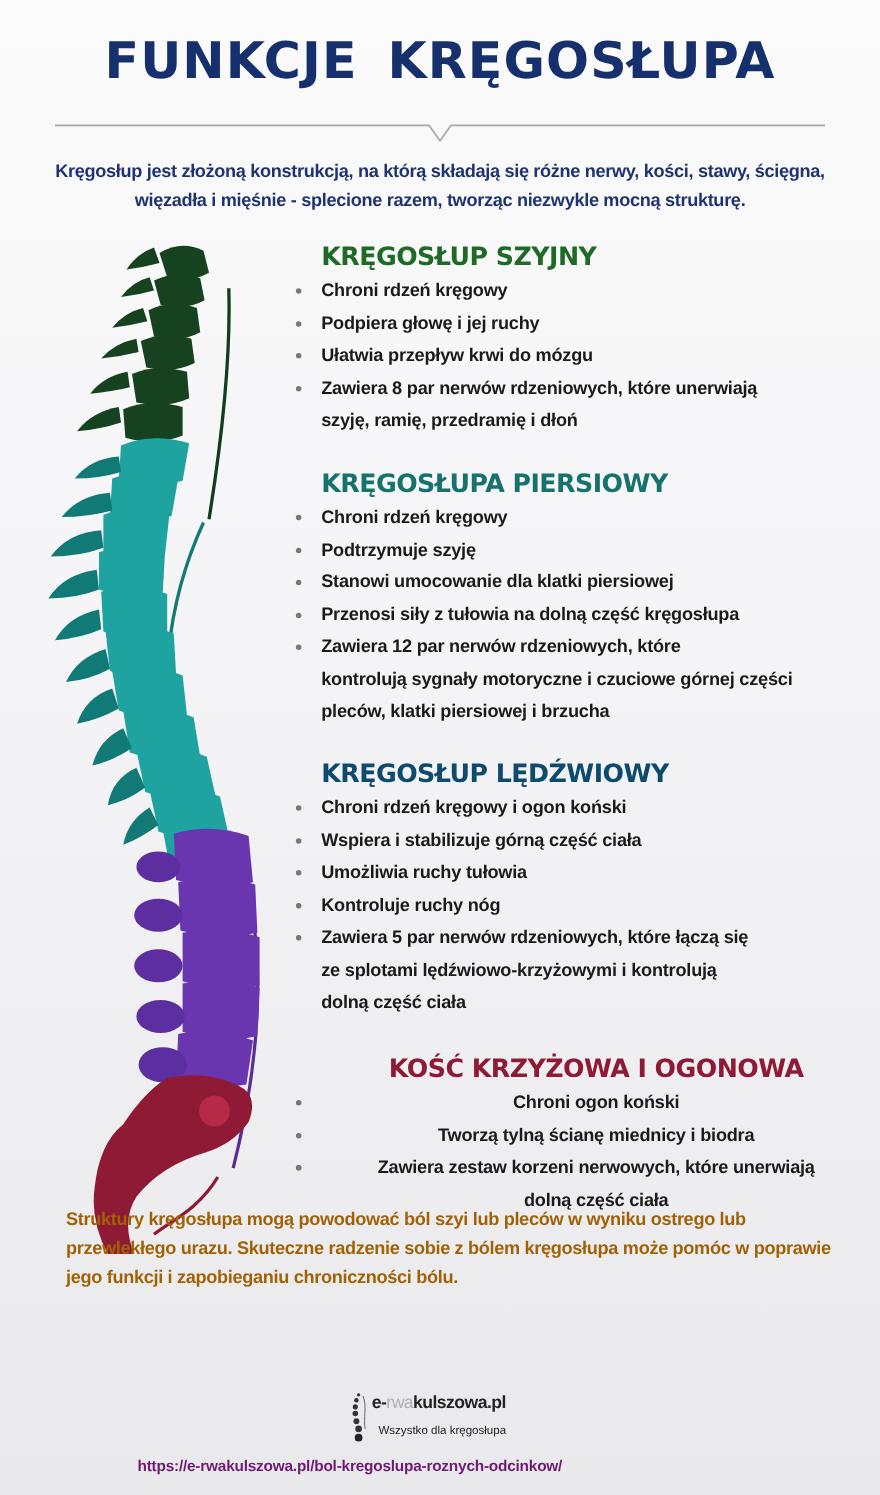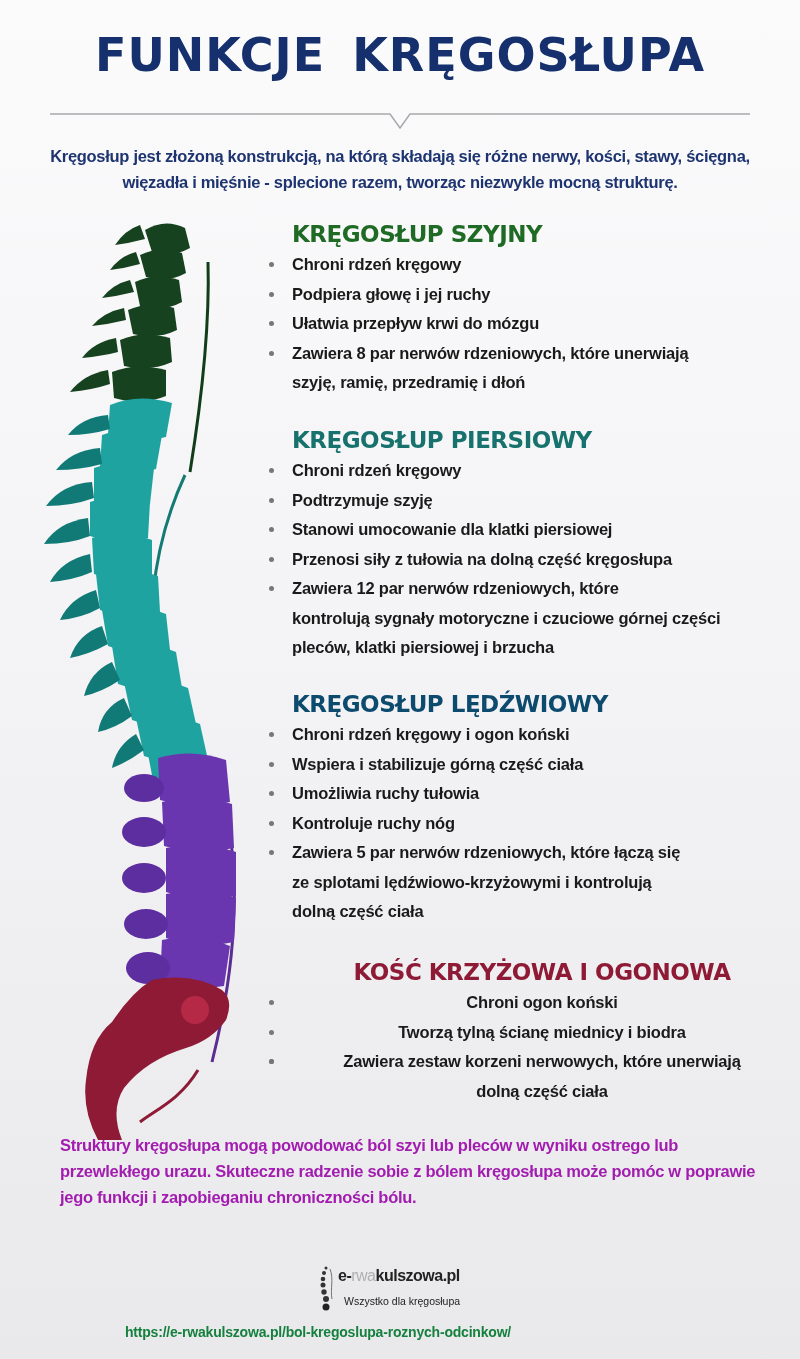--- a/index.html
+++ b/index.html
@@ -61,25 +61,25 @@
     }
     .s1 { top: 218px; }
     .s2 { top: 424px; }
     .s3 { top: 688px; }
     .s4 { top: 956px; text-align: center; }
     .s1 h2 { color: #1f6b25; }
     .s2 h2 { color: #17716d; }
     .s3 h2 { color: #0c4a6e; }
     .s4 h2 { color: #8e1a35; }
     .outro {
-      position: absolute; top: 1132px; left: 60px; width: 700px;
+      position: absolute; top: 1096px; left: 60px; width: 700px;
       font-weight: bold;
       font-size: 16.5px;
       line-height: 26px;
-      color: #a21caf;
+      color: #a16207;
       letter-spacing: -0.3px;
     }
     .logo {
       position: absolute; top: 1265px; left: 318px; width: 200px; height: 50px;
     }
     .logo .mark { position: absolute; left: 0; top: 0; width: 18px; height: 50px; }
     .logo .name {
       position: absolute; left: 20px; top: 2px;
       font-size: 16px; font-weight: bold; color: #222;
       letter-spacing: -0.5px;
@@ -87,21 +87,21 @@
     .logo .name .light { color: #b0b0b0; font-weight: normal; }
     .logo .tag {
       position: absolute; left: 26px; top: 30px;
       font-size: 10.5px; color: #222;
     }
     .url {
       position: absolute; top: 1324px; left: 0; width: 636px;
       text-align: center;
       font-weight: bold;
       font-size: 14px;
-      color: #15803d;
+      color: #701a75;
       letter-spacing: -0.2px;
     }
   </style>
 </head>
 <body>
 
 <div class="title">FUNKCJE  KRĘGOSŁUPA</div>
 
 <svg class="divider" viewBox="0 0 700 18">
   <polyline points="0,2 340,2 350,16 360,2 700,2" fill="none" stroke="#a8a8ac" stroke-width="1.5"></polyline>
@@ -184,21 +184,21 @@
   <ul>
     <li><span class="bullet"></span><span>Chroni rdzeń kręgowy</span></li>
     <li><span class="bullet"></span><span>Podpiera głowę i jej ruchy</span></li>
     <li><span class="bullet"></span><span>Ułatwia przepływ krwi do mózgu</span></li>
     <li><span class="bullet"></span><span>Zawiera 8 par nerwów rdzeniowych, które unerwiają</span></li>
     <li><span>szyję, ramię, przedramię i dłoń</span></li>
   </ul>
 </div>
 
 <div class="section s2">
-  <h2>KRĘGOSŁUP PIERSIOWY</h2>
+  <h2>KRĘGOSŁUPA PIERSIOWY</h2>
   <ul>
     <li><span class="bullet"></span><span>Chroni rdzeń kręgowy</span></li>
     <li><span class="bullet"></span><span>Podtrzymuje szyję</span></li>
     <li><span class="bullet"></span><span>Stanowi umocowanie dla klatki piersiowej</span></li>
     <li><span class="bullet"></span><span>Przenosi siły z tułowia na dolną część kręgosłupa</span></li>
     <li><span class="bullet"></span><span>Zawiera 12 par nerwów rdzeniowych, które</span></li>
     <li><span>kontrolują sygnały motoryczne i czuciowe górnej części</span></li>
     <li><span>pleców, klatki piersiowej i brzucha</span></li>
   </ul>
 </div>

